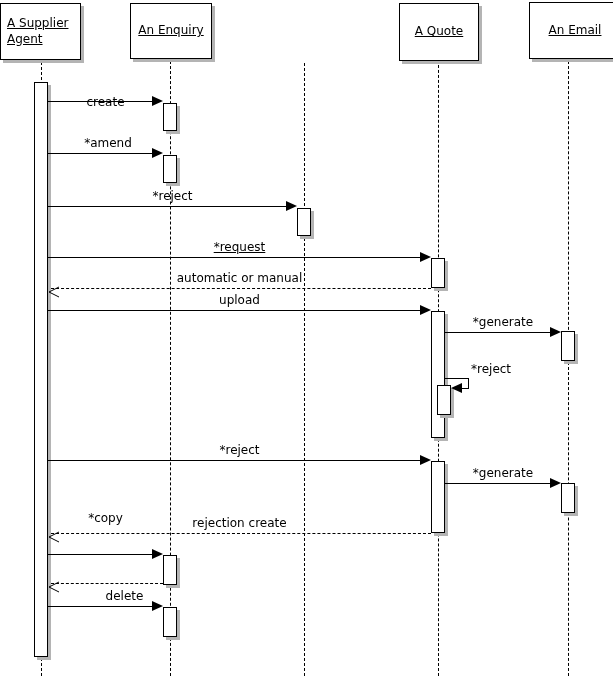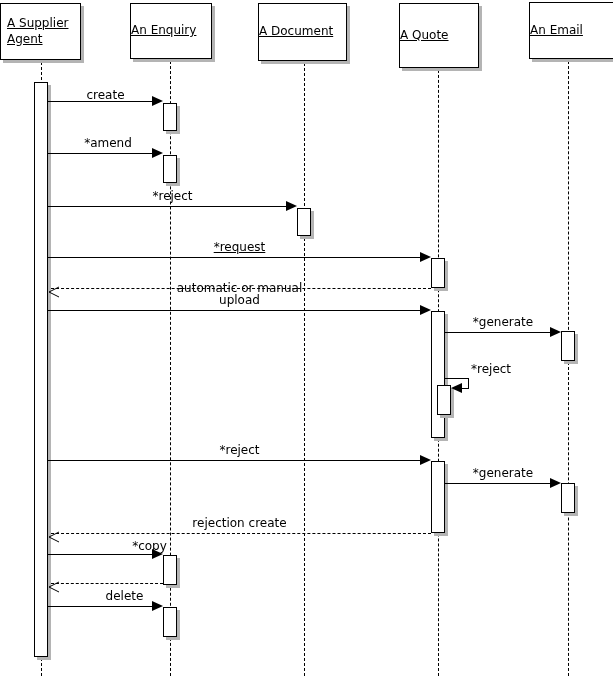--- a/index.html
+++ b/index.html
@@ -13,21 +13,21 @@
     color: #000;
   }
   .actor-box {
     position: absolute;
     box-sizing: border-box;
     background: #ffffff;
     border: 1px solid #000000;
     box-shadow: 3px 3px 0 0 #b4b4b4;
     display: flex;
     align-items: center;
-    justify-content: flex-start;
+    justify-content: center;
     z-index: 5;
     font-size: 12px;
     line-height: 1.3;
   }
   .actor-box.align-left { justify-content: flex-start; padding-left: 6px; }
   .actor-box.align-left .actor-label { text-align: left; }
   .actor-label { text-decoration: underline; text-align: center; }
   .lifeline {
     position: absolute;
     width: 0;
@@ -99,35 +99,35 @@
     <div class="activation" style="left: 431px; top: 258px; height: 30px;"></div>
     <div class="activation" style="left: 431px; top: 311px; height: 127px;"></div>
     <div class="activation" style="left: 561px; top: 331px; height: 30px;"></div>
     <div class="activation" style="left: 437px; top: 385px; height: 30px;"></div>
     <div class="activation" style="left: 431px; top: 461px; height: 72px;"></div>
     <div class="activation" style="left: 561px; top: 483px; height: 30px;"></div>
     <div class="activation" style="left: 163px; top: 555px; height: 30px;"></div>
     <div class="activation" style="left: 163px; top: 607px; height: 30px;"></div>
     <div class="msg-line" style="left: 48px; top: 101px; width: 105px;"></div>
     <div class="arrow-right" style="left: 152px; top: 96px;"></div>
-    <div class="msg-label" style="left: 105.5px; top: 89px;">create</div>
+    <div class="msg-label" style="left: 105.5px; top: 96px;">create</div>
     <div class="msg-line" style="left: 48px; top: 153px; width: 105px;"></div>
     <div class="arrow-right" style="left: 152px; top: 148px;"></div>
     <div class="msg-label" style="left: 108px; top: 137px;">*amend</div>
     <div class="msg-line" style="left: 48px; top: 206px; width: 239px;"></div>
     <div class="arrow-right" style="left: 286px; top: 201px;"></div>
     <div class="msg-label" style="left: 172.5px; top: 190px;">*reject</div>
     <div class="msg-line" style="left: 48px; top: 257px; width: 373px;"></div>
     <div class="arrow-right" style="left: 420px; top: 252px;"></div>
     <div class="msg-label" style="left: 239.5px; top: 241px; text-decoration: underline;">*request</div>
     <div class="msg-line dashed" style="left: 51px; top: 288px; width: 380px;"></div>
     <div class="open-arrow" style="left: 48px; top: 283px; width: 12px; height: 12px;"><svg width="12" height="12" viewBox="0 0 12 12">
         <path d="M11 1 L1 6 L11 11" fill="none" stroke="#000000" stroke-width="1"></path>
       </svg></div>
-    <div class="msg-label" style="left: 239.5px; top: 272px; margin-top: 10px;">automatic or manual</div>
+    <div class="msg-label" style="left: 239.5px; top: 272px;">automatic or manual</div>
     <div class="msg-line" style="left: 48px; top: 310px; width: 373px;"></div>
     <div class="arrow-right" style="left: 420px; top: 305px;"></div>
     <div class="msg-label" style="left: 239.5px; top: 294px;">upload</div>
     <div class="msg-line" style="left: 445px; top: 332px; width: 106px;"></div>
     <div class="arrow-right" style="left: 550px; top: 327px;"></div>
     <div class="msg-label" style="left: 503px; top: 316px;">*generate</div>
     <div class="msg-line" style="left: 445px; top: 378px; width: 23px;"></div>
     <div class="msg-vert" style="left: 468px; top: 378px; height: 10px;"></div>
     <div class="msg-line" style="left: 461px; top: 388px; width: 8px;"></div>
     <div class="arrow-left" style="left: 451px; top: 383px;"></div>
@@ -138,36 +138,33 @@
     <div class="msg-line" style="left: 445px; top: 483px; width: 106px;"></div>
     <div class="arrow-right" style="left: 550px; top: 478px;"></div>
     <div class="msg-label" style="left: 503px; top: 467px;">*generate</div>
     <div class="msg-line dashed" style="left: 51px; top: 533px; width: 380px;"></div>
     <div class="open-arrow" style="left: 48px; top: 528px; width: 12px; height: 12px;"><svg width="12" height="12" viewBox="0 0 12 12">
         <path d="M11 1 L1 6 L11 11" fill="none" stroke="#000000" stroke-width="1"></path>
       </svg></div>
     <div class="msg-label" style="left: 239.5px; top: 517px;">rejection create</div>
     <div class="msg-line" style="left: 48px; top: 554px; width: 105px;"></div>
     <div class="arrow-right" style="left: 152px; top: 549px;"></div>
-    <div class="msg-label" style="left: 105.5px; top: 540px; margin-left: 44px;">*copy</div>
+    <div class="msg-label" style="left: 105.5px; top: 512px;">*copy</div>
     <div class="msg-line dashed" style="left: 51px; top: 583px; width: 112px;"></div>
     <div class="open-arrow" style="left: 48px; top: 578px; width: 12px; height: 12px;"><svg width="12" height="12" viewBox="0 0 12 12">
         <path d="M11 1 L1 6 L11 11" fill="none" stroke="#000000" stroke-width="1"></path>
       </svg></div>
     <div class="msg-line" style="left: 48px; top: 606px; width: 105px;"></div>
     <div class="arrow-right" style="left: 152px; top: 601px;"></div>
     <div class="msg-label" style="left: 105.5px; top: 590px; margin-left: 19px;">delete</div>
     <div class="actor-box align-left" style="left: 0px; top: 3px; width: 81px; height: 57px;">
       <span class="actor-label">A Supplier Agent</span>
     </div>
     <div class="actor-box" style="left: 130px; top: 3px; width: 82px; height: 56px;">
       <span class="actor-label">An Enquiry</span>
     </div>
-    <div class="actor-box" style="left: 258px; top: 3px; width: 89px; height: 58px;">
-      <span class="actor-label">A Document</span>
-    </div>
-    <div class="actor-box" style="left: 399px; top: 3px; width: 80px; height: 65px;">
+    <div class="actor-box" style="left: 399px; top: 3px; width: 80px; height: 58px;">
       <span class="actor-label">A Quote</span>
     </div>
     <div class="actor-box" style="left: 529px; top: 2px; width: 92px; height: 57px;">
       <span class="actor-label">An Email</span>
     </div>
   </div>
 
 </body></html>

